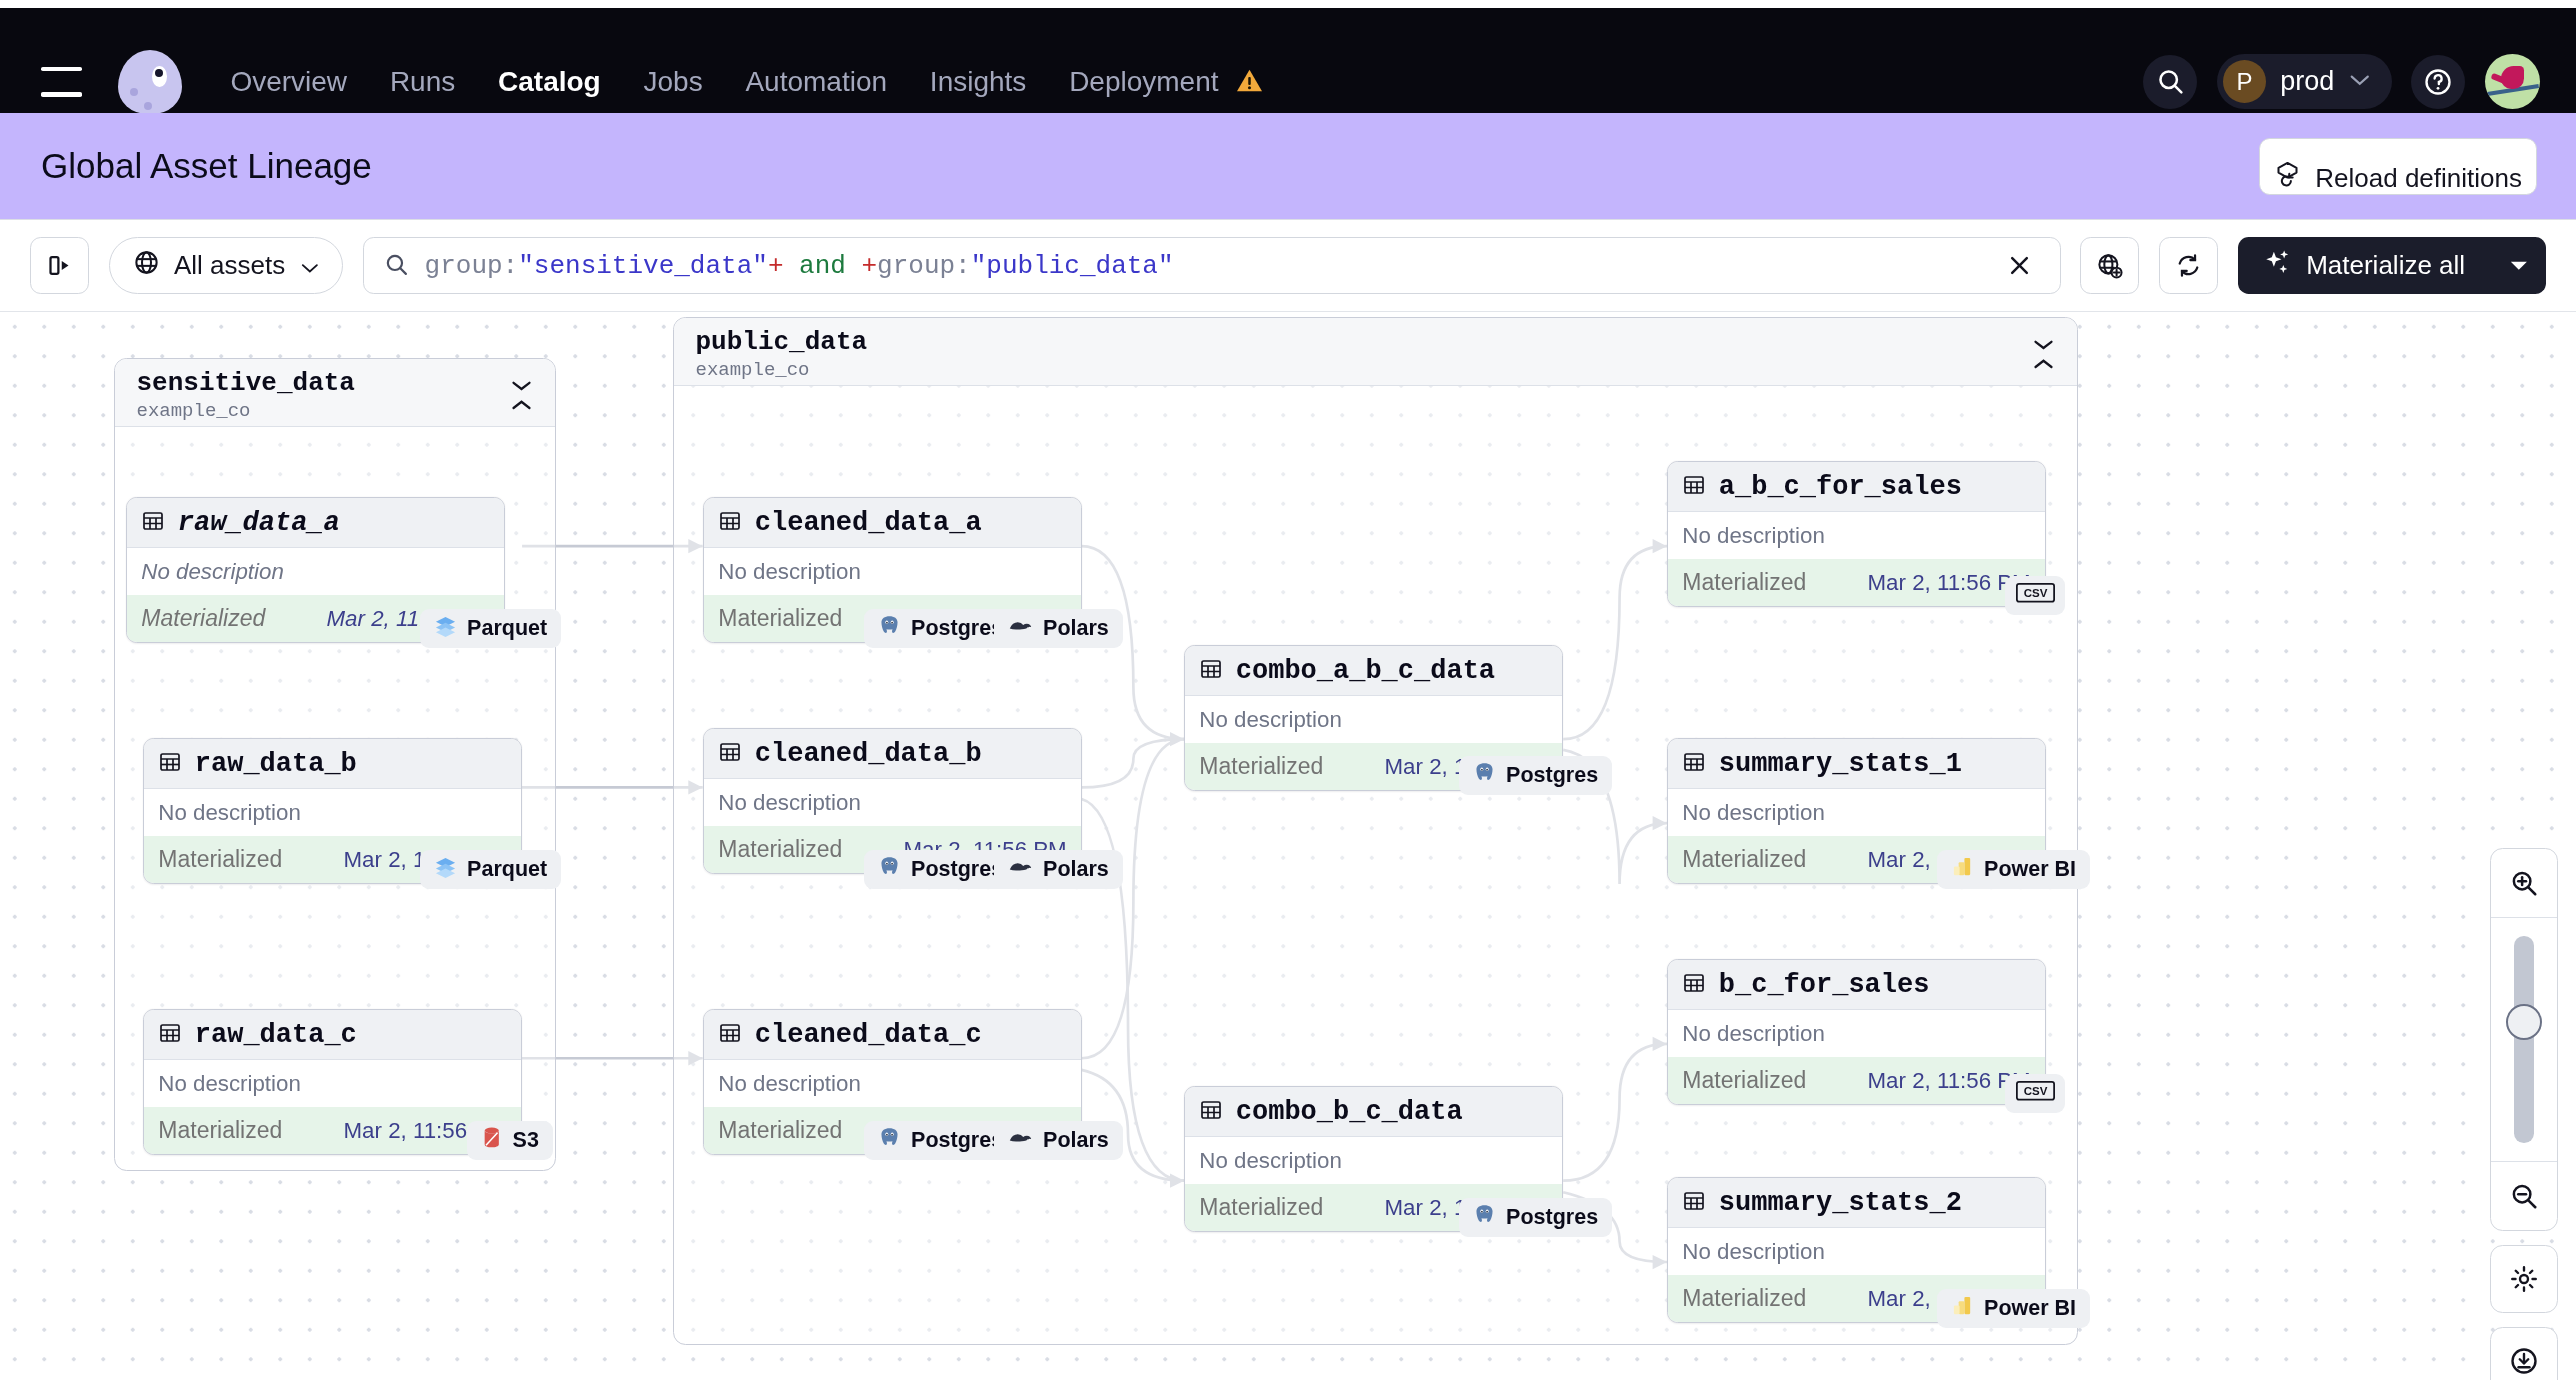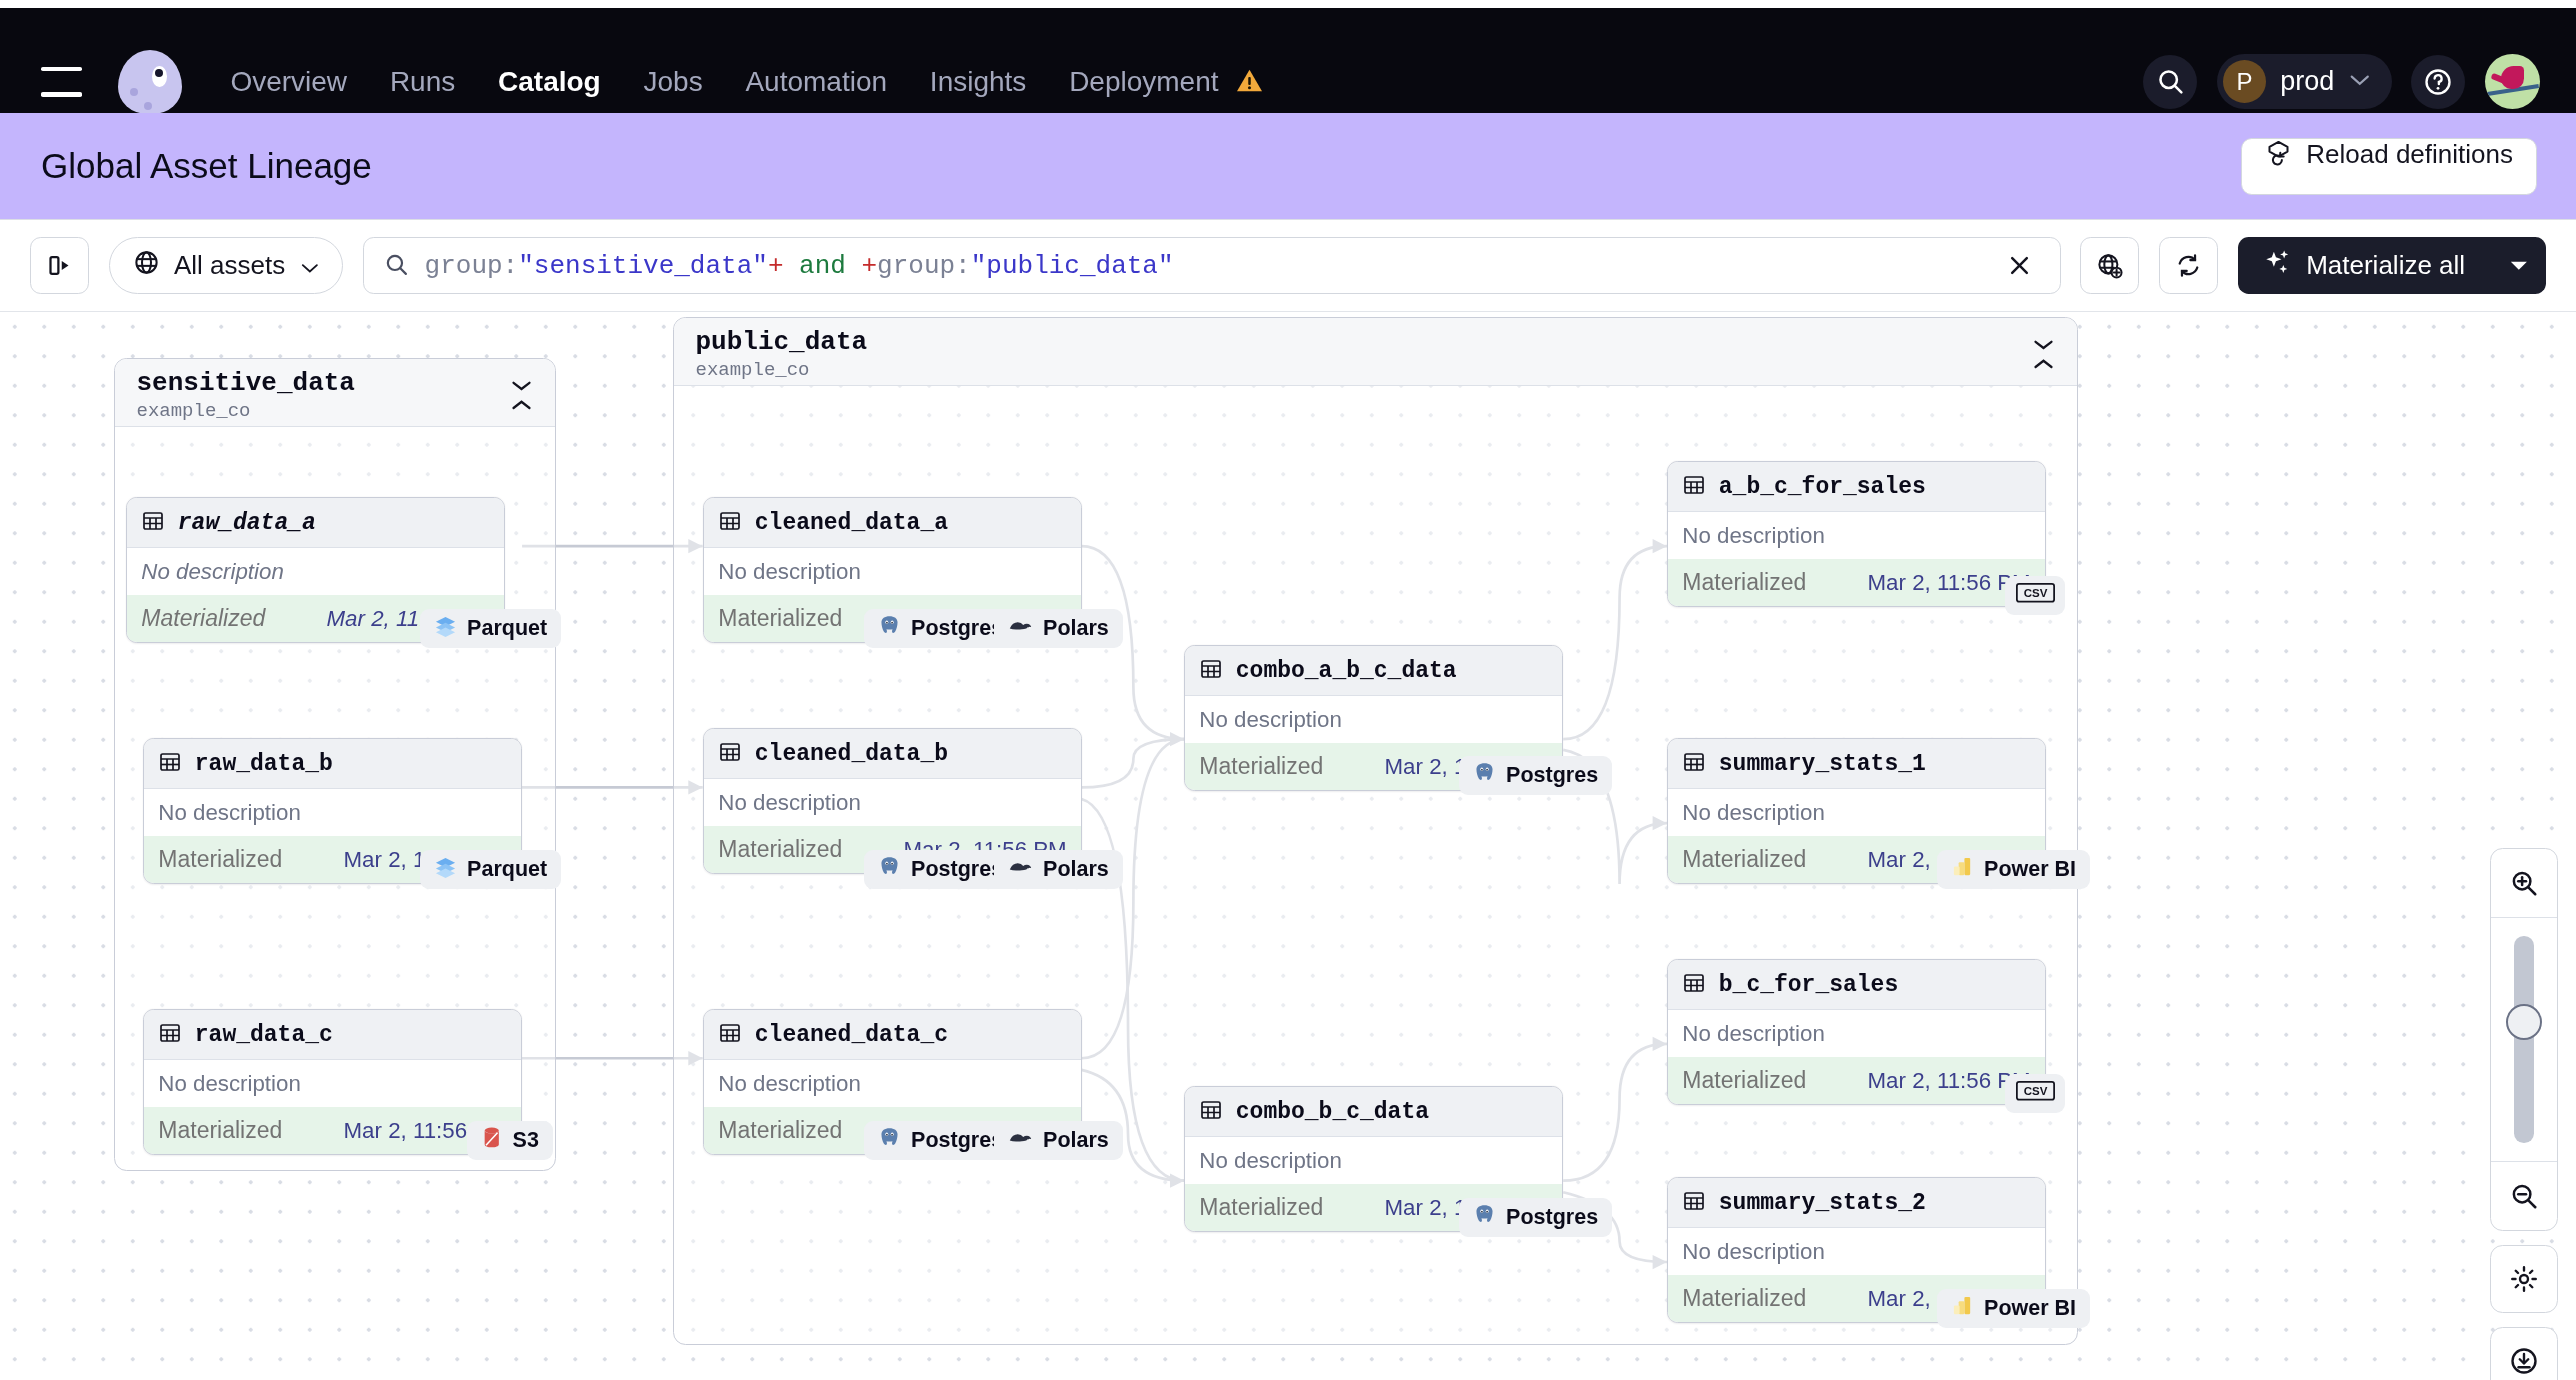--- a/index.html
+++ b/index.html
@@ -47,22 +47,22 @@
     background: #c2185b; transform: rotate(22deg); border-radius: 2.7px; }
 
   
   .pagehead {
     position: absolute; top: 113px; left: 0; width: 2576px; height: 107px;
     background: #c4b5fd; border-bottom: 0.9px solid #dcdfe6;
     display: flex; align-items: center;
   }
   .page-title { margin-left: 41px; font-size: 35px; color: #0b0b1a; }
   .reload-btn { margin-left: auto; margin-right: 39px; height: 57px; border: 0.9px solid #d3d7de;
-    background: #fff; border-radius: 10.7px; display: flex; align-items: flex-start; gap: 14.3px;
-    padding: 0 23px; font-size: 26px; color: #14141f; cursor: pointer; }
+    background: #fff; border-radius: 10.7px; display: flex; align-items: flex-end; gap: 14.3px;
+    padding: 0 14px; font-size: 26px; color: #14141f; cursor: pointer; }
 
   
   .toolbar {
     position: absolute; top: 220px; left: 0; width: 2576px; height: 92px;
     background: #ffffff; border-bottom: 0.9px solid #e2e5ea;
     display: flex; align-items: center; gap: 19.7px; padding: 0 30px;
   }
   .sq-btn { width: 59px; height: 57px; border: 0.9px solid #d3d7de; background: #fff;
     border-radius: 10.7px; display: flex; align-items: center; justify-content: center; cursor: pointer; }
   .pill-btn { height: 57px; border: 0.9px solid #d3d7de; background: #fff; border-radius: 30px;
@@ -97,21 +97,21 @@
     border-radius: 11.6px 11.6px 0 0; padding: 9px 19.7px 0 21.5px; position: relative; }
   .group-title { font-family: "Liberation Mono", monospace; font-size: 26px; color: #0b0b1a; font-weight: bold; }
   .group-sub { font-family: "Liberation Mono", monospace; font-size: 19px; color: #6f7587; margin-top: 1.8px; }
   .group-collapse { position: absolute; right: 19.7px; top: 21.5px; width: 27px; height: 30px;
     display: flex; flex-direction: column; align-items: center; justify-content: space-between; cursor: pointer; }
 
   .node { position: absolute; width: 379px; border: 0.9px solid #c9cdd8; border-radius: 10.7px;
     background: #fff; overflow: hidden; box-shadow: 0 0.9px 1.8px rgba(20,25,40,0.08); cursor: pointer; }
   .node-head { height: 50px; background: #eff1f4; border-bottom: 0.9px solid #dde1e8;
     display: flex; align-items: center; gap: 12.5px; padding: 0 14.3px; }
-  .node-name { font-family: "Liberation Mono", monospace; font-size: 23px; color: #0b0b1a; font-weight: bold; }
+  .node-name { font-family: "Liberation Mono", monospace; font-size: 27px; color: #0b0b1a; font-weight: bold; }
   .node-desc { height: 47px; display: flex; align-items: center; padding: 0 14.3px;
     font-size: 22.3px; color: #6f7587; }
   .node-foot { height: 47px; background: #e6f4e9; display: flex; align-items: center;
     justify-content: space-between; padding: 0 14.3px; }
   .foot-status { font-size: 23px; color: #737373; }
   .foot-time { font-size: 22.3px; color: #3c3f8c; }
 
   .tag { position: absolute; height: 39px; background: #eef0f3; border-radius: 9px;
     display: flex; align-items: center; gap: 9.8px; padding: 0 14.3px; font-size: 21.5px;
     color: #0b0b1a; font-weight: bold; cursor: pointer; }

